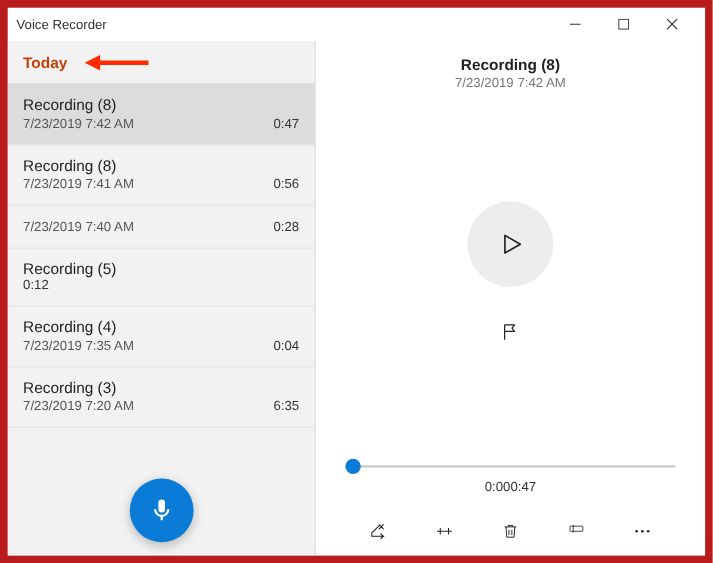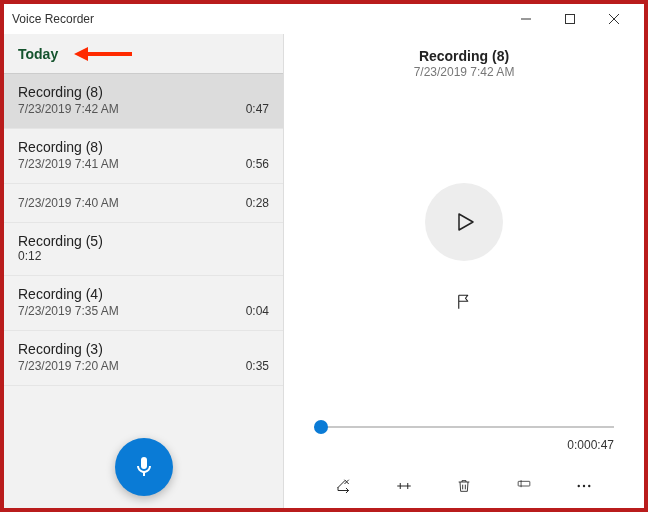--- a/index.html
+++ b/index.html
@@ -1,24 +1,24 @@
 <!DOCTYPE html>
 <html><head>
 <meta charset="utf-8">
 <style>
   * { box-sizing: border-box; margin: 0; padding: 0; font-family: "Segoe UI", Arial, sans-serif; }
   html, body { width: 648px; height: 512px; overflow: hidden; background: #fff; }
-  .window { width: 648px; height: 512px; display: flex; flex-direction: column; border: 4px solid #b91c1c; }
+  .window { width: 648px; height: 512px; display: flex; flex-direction: column; border: 7px solid #b91c1c; }
   .titlebar { height: 30px; display: flex; align-items: center; padding: 0 8px; font-size: 12px; color: #333; }
   .titlebar .spacer { flex: 1; }
   .win-btn { width: 44px; height: 28px; display: flex; align-items: center; justify-content: center; color: #333; }
   .win-btn svg { width: 10px; height: 10px; }
   .body { flex: 1; display: flex; overflow: hidden; }
   .sidebar { width: 280px; background: #f2f2f2; display: flex; flex-direction: column; border-right: 1px solid #ddd; position: relative; }
-  .section-head { height: 40px; display: flex; align-items: center; padding: 0 14px; font-size: 14px; font-weight: 600; color: #14532d; border-bottom: 1px solid #ccc; position: relative; }
+  .section-head { height: 40px; display: flex; align-items: center; padding: 0 14px; font-size: 14px; font-weight: 600; color: #c2410c; border-bottom: 1px solid #ccc; position: relative; }
   .arrow-annot { position: absolute; left: 70px; top: 10px; pointer-events: none; }
   .list { flex: 1; overflow-y: auto; }
   .list::-webkit-scrollbar { width: 4px; }
   .list::-webkit-scrollbar-thumb { background: #b0b0b0; border-radius: 2px; }
   .row { padding: 10px 14px 12px 14px; border-bottom: 1px solid #e5e5e5; display: flex; flex-direction: column; cursor: default; }
   .row.selected { background: #dcdcdc; }
   .row-top { display: flex; justify-content: space-between; align-items: flex-end; }
   .row-title { font-size: 14px; color: #222; font-weight: 500; }
   .row-time { font-size: 12px; color: #555; margin-top: 2px; }
   .row-dur { font-size: 12px; color: #333; }
@@ -29,21 +29,21 @@
   .detail-title { font-size: 14px; font-weight: 600; color: #222; }
   .detail-sub { font-size: 12px; color: #777; margin-top: 1px; }
   .play-area { flex: 1; display: flex; flex-direction: column; align-items: center; justify-content: center; gap: 26px; }
   .play-btn { width: 78px; height: 78px; border-radius: 50%; background: #ededed; display: flex; align-items: center; justify-content: center; }
   .play-btn svg { width: 24px; height: 24px; }
   .flag-btn { width: 30px; height: 30px; display: flex; align-items: center; justify-content: center; }
   .timeline { width: 300px; margin-bottom: 12px; }
   .tl-track { position: relative; height: 14px; display: flex; align-items: center; }
   .tl-line { flex: 1; height: 2px; background: #c8c8c8; }
   .tl-knob { position: absolute; left: 0; top: 50%; transform: translate(0,-50%); width: 14px; height: 14px; border-radius: 50%; background: #0a7bd6; }
-  .tl-labels { display: flex; justify-content: flex-end; font-size: 12px; color: #333; margin-top: 4px; }
+  .tl-labels { display: flex; justify-content: center; font-size: 12px; color: #333; margin-top: 4px; }
   .toolbar { width: 100%; height: 44px; display: flex; align-items: center; justify-content: center; gap: 40px; }
   .tbtn { width: 20px; height: 20px; display: flex; align-items: center; justify-content: center; color: #333; }
 </style>
 </head>
 <body>
 
 <div class="window">
 
   <div class="titlebar">
     <span>Voice Recorder</span>
@@ -116,21 +116,21 @@
               <span class="row-time">7/23/2019 7:35 AM</span>
               <span class="row-dur">0:04</span>
             </div>
           </div>
           <div class="row">
             <div class="row-top">
               <span class="row-title">Recording (3)</span>
             </div>
             <div class="row-top">
               <span class="row-time">7/23/2019 7:20 AM</span>
-              <span class="row-dur">0:35</span>
+              <span class="row-dur">6:35</span>
             </div>
           </div>
         </div>
       <div class="record-fab">
         <svg viewBox="0 0 24 24">
           <path d="M12 14a3 3 0 0 0 3-3V5a3 3 0 1 0-6 0v6a3 3 0 0 0 3 3z"></path>
           <path d="M17 11a5 5 0 0 1-10 0H5a7 7 0 0 0 6 6.9V21h2v-3.1A7 7 0 0 0 19 11z"></path>
         </svg>
       </div>
     </div>

